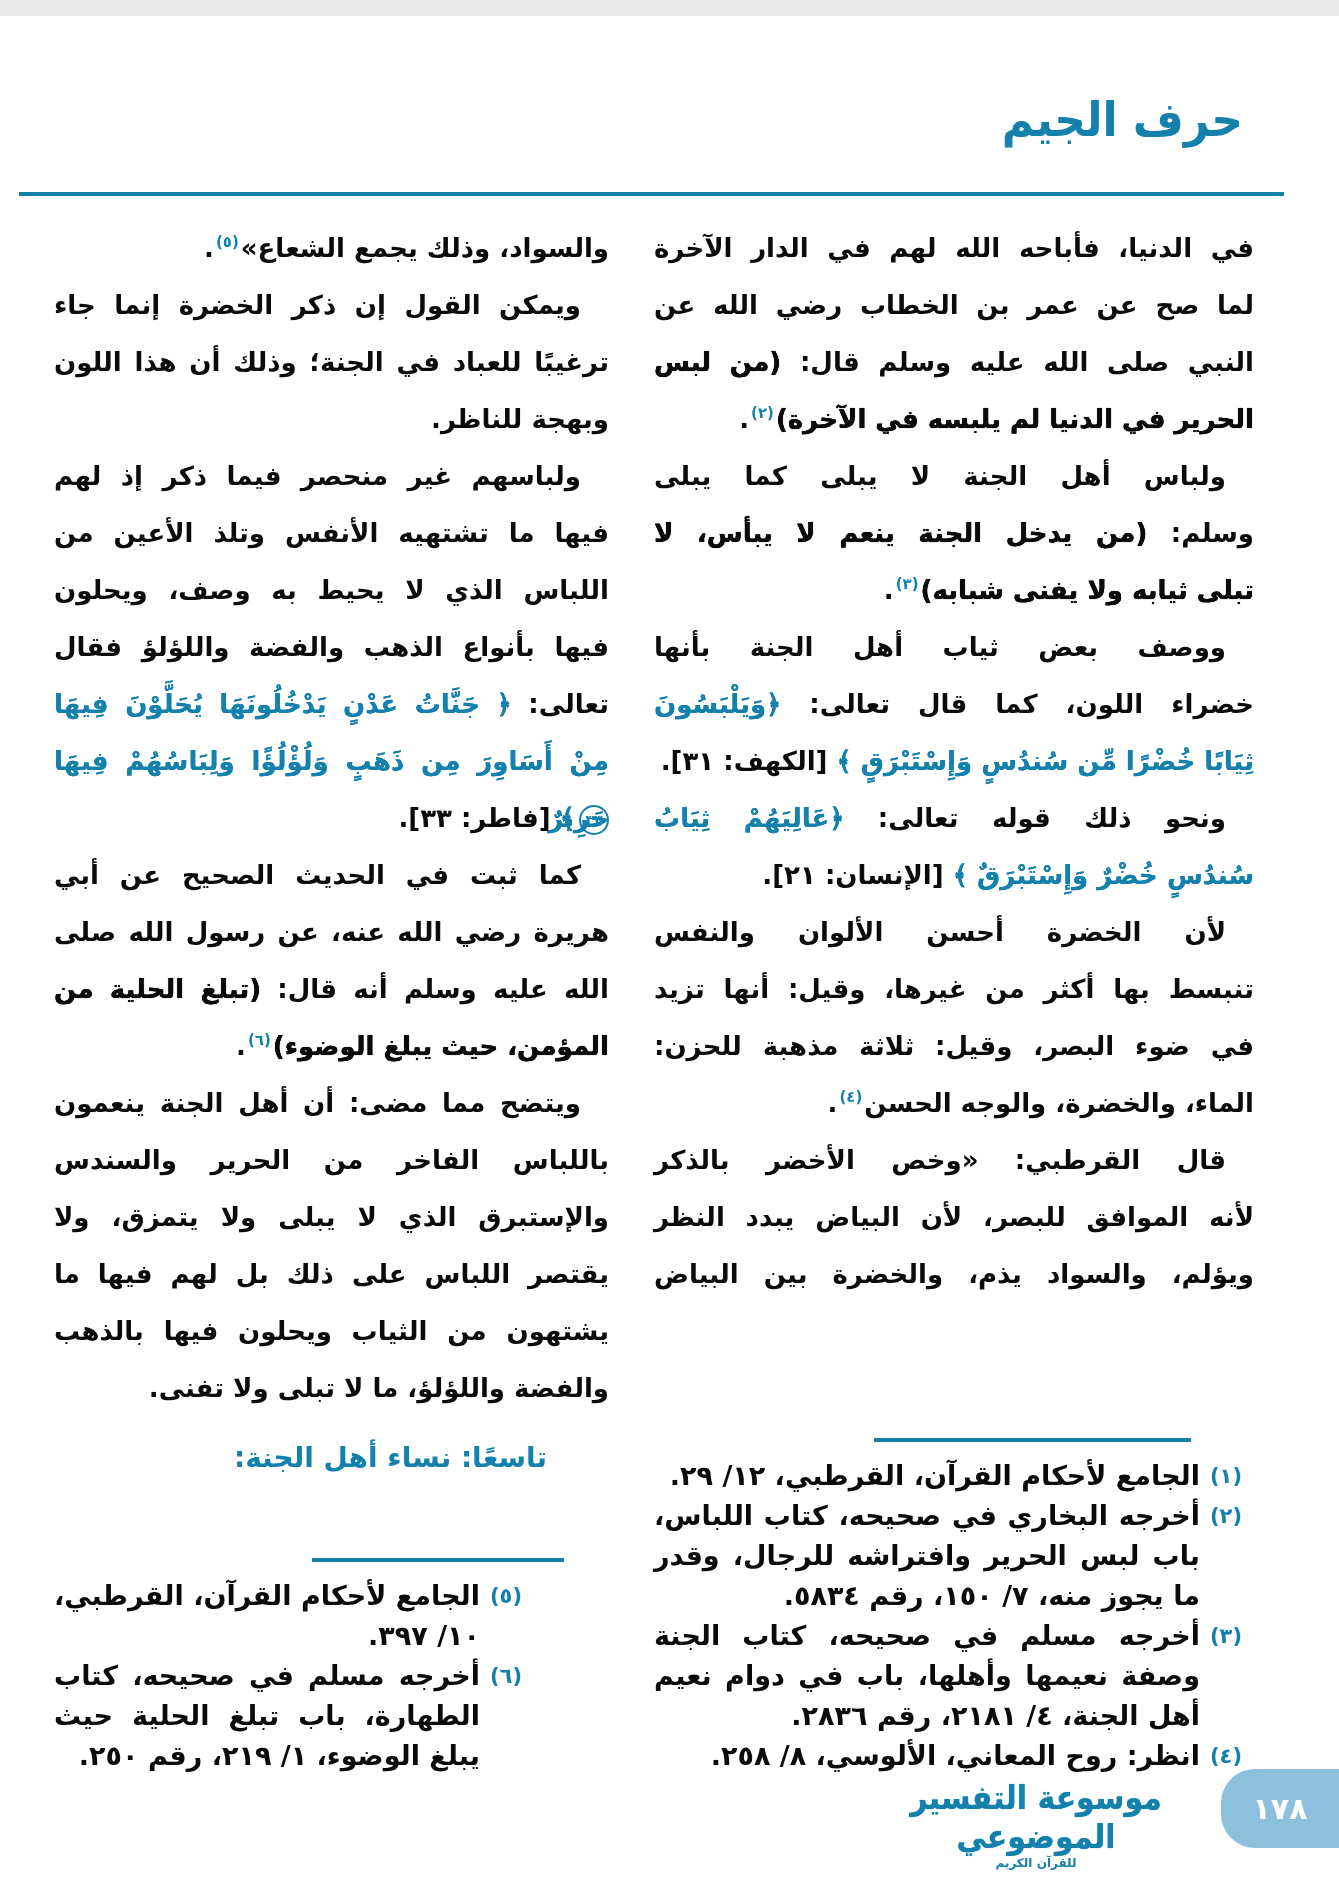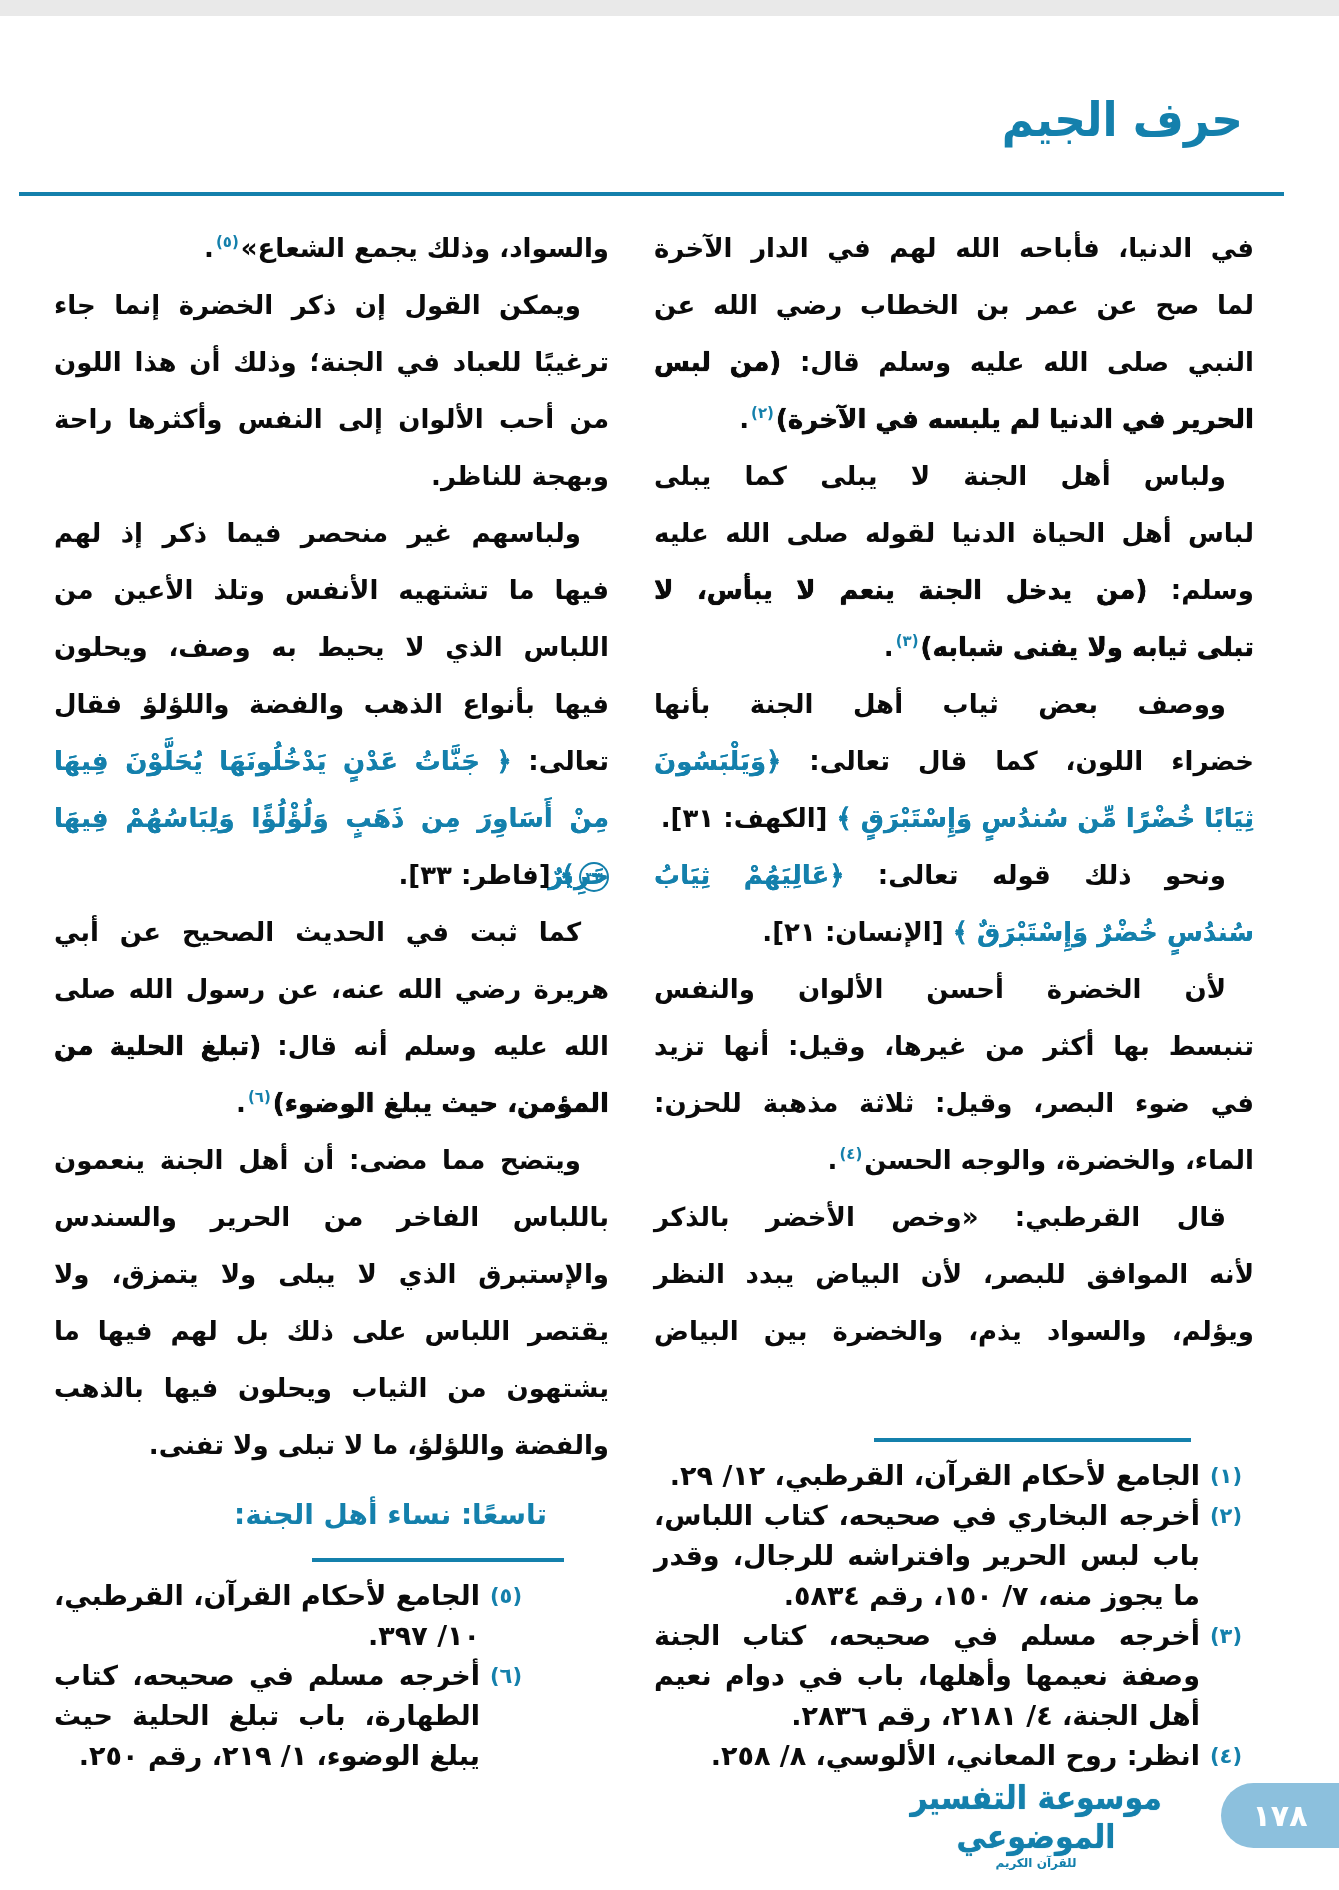--- a/index.html
+++ b/index.html
@@ -93,21 +93,21 @@
     text-align:center;color:var(--accent);
   }
   .logo-main{
     font-size:30px;font-weight:bold;
     transform:scaleY(1.1);
     text-shadow:0 0 .8px currentColor;
   }
   .logo-sub{font-size:12px;font-weight:bold;margin-top:4px;}
   .page-number-tab{
     position:absolute;right:0;bottom:58px;
-    width:118px;height:65px;
+    width:118px;height:79px;
     background:var(--tab);
     border-top-left-radius:34px;border-bottom-left-radius:34px;
     display:flex;align-items:center;justify-content:center;
     color:#ffffff;font-size:30px;font-weight:bold;
     letter-spacing:2px;
   }
 </style>
 </head>
 <body>
 
@@ -119,21 +119,20 @@
 
   <div class="columns">
 
     <div class="col col-right">
       <div class="lines">
           <div class="line j"><span>في الدنيا، فأباحه الله لهم في الدار الآخرة</span></div>
           <div class="line j"><span>لما صح عن عمر بن الخطاب رضي الله عن</span></div>
           <div class="line j"><span>النبي صلى الله عليه وسلم قال: </span><span class="hadith">(من لبس</span></div>
           <div class="line"><span class="hadith">الحرير في الدنيا لم يلبسه في الآخرة)</span><span class="ref">(٢)</span><span>.</span></div>
           <div class="line j ind"><span>ولباس أهل الجنة لا يبلى كما يبلى</span></div>
-          <div class="line j"><span>لباس أهل الحياة الدنيا لقوله صلى الله عليه</span></div>
           <div class="line j"><span>وسلم: </span><span class="hadith">(من يدخل الجنة ينعم لا يبأس، لا</span></div>
           <div class="line"><span class="hadith">تبلى ثيابه ولا يفنى شبابه)</span><span class="ref">(٣)</span><span>.</span></div>
           <div class="line j ind"><span>ووصف بعض ثياب أهل الجنة بأنها</span></div>
           <div class="line j"><span>خضراء اللون، كما قال تعالى: </span><span class="verse">﴿وَيَلْبَسُونَ</span></div>
           <div class="line"><span class="verse">ثِيَابًا خُضْرًا مِّن سُندُسٍ وَإِسْتَبْرَقٍ ﴾</span><span> [الكهف: ٣١].</span></div>
           <div class="line j ind"><span>ونحو ذلك قوله تعالى: </span><span class="verse">﴿عَالِيَهُمْ ثِيَابُ</span></div>
           <div class="line"><span class="verse">سُندُسٍ خُضْرٌ وَإِسْتَبْرَقٌ ﴾</span><span> [الإنسان: ٢١].</span></div>
           <div class="line j ind"><span>لأن الخضرة أحسن الألوان والنفس</span></div>
           <div class="line j"><span>تنبسط بها أكثر من غيرها، وقيل: أنها تزيد</span></div>
           <div class="line j"><span>في ضوء البصر، وقيل: ثلاثة مذهبة للحزن:</span></div>
@@ -163,21 +162,20 @@
             </div>
           </div>
       </div>
     </div>
 
     <div class="col col-left">
       <div class="lines">
           <div class="line"><span>والسواد، وذلك يجمع الشعاع»</span><span class="ref">(٥)</span><span>.</span></div>
           <div class="line j ind"><span>ويمكن القول إن ذكر الخضرة إنما جاء</span></div>
           <div class="line j"><span>ترغيبًا للعباد في الجنة؛ وذلك أن هذا اللون</span></div>
-          <div class="line j"><span>من أحب الألوان إلى النفس وأكثرها راحة</span></div>
           <div class="line"><span>وبهجة للناظر.</span></div>
           <div class="line j ind"><span>ولباسهم غير منحصر فيما ذكر إذ لهم</span></div>
           <div class="line j"><span>فيها ما تشتهيه الأنفس وتلذ الأعين من</span></div>
           <div class="line j"><span>اللباس الذي لا يحيط به وصف، ويحلون</span></div>
           <div class="line j"><span>فيها بأنواع الذهب والفضة واللؤلؤ فقال</span></div>
           <div class="line j"><span>تعالى: </span><span class="verse">﴿ جَنَّاتُ عَدْنٍ يَدْخُلُونَهَا يُحَلَّوْنَ فِيهَا</span></div>
           <div class="line j"><span class="verse">مِنْ أَسَاوِرَ مِن ذَهَبٍ وَلُؤْلُؤًا وَلِبَاسُهُمْ فِيهَا حَرِيرٌ</span></div>
           <div class="line"><span class="ayah">٣٣</span><span class="verse">﴾</span><span> [فاطر: ٣٣].</span></div>
           <div class="line j ind"><span>كما ثبت في الحديث الصحيح عن أبي</span></div>
           <div class="line j"><span>هريرة رضي الله عنه، عن رسول الله صلى</span></div>

